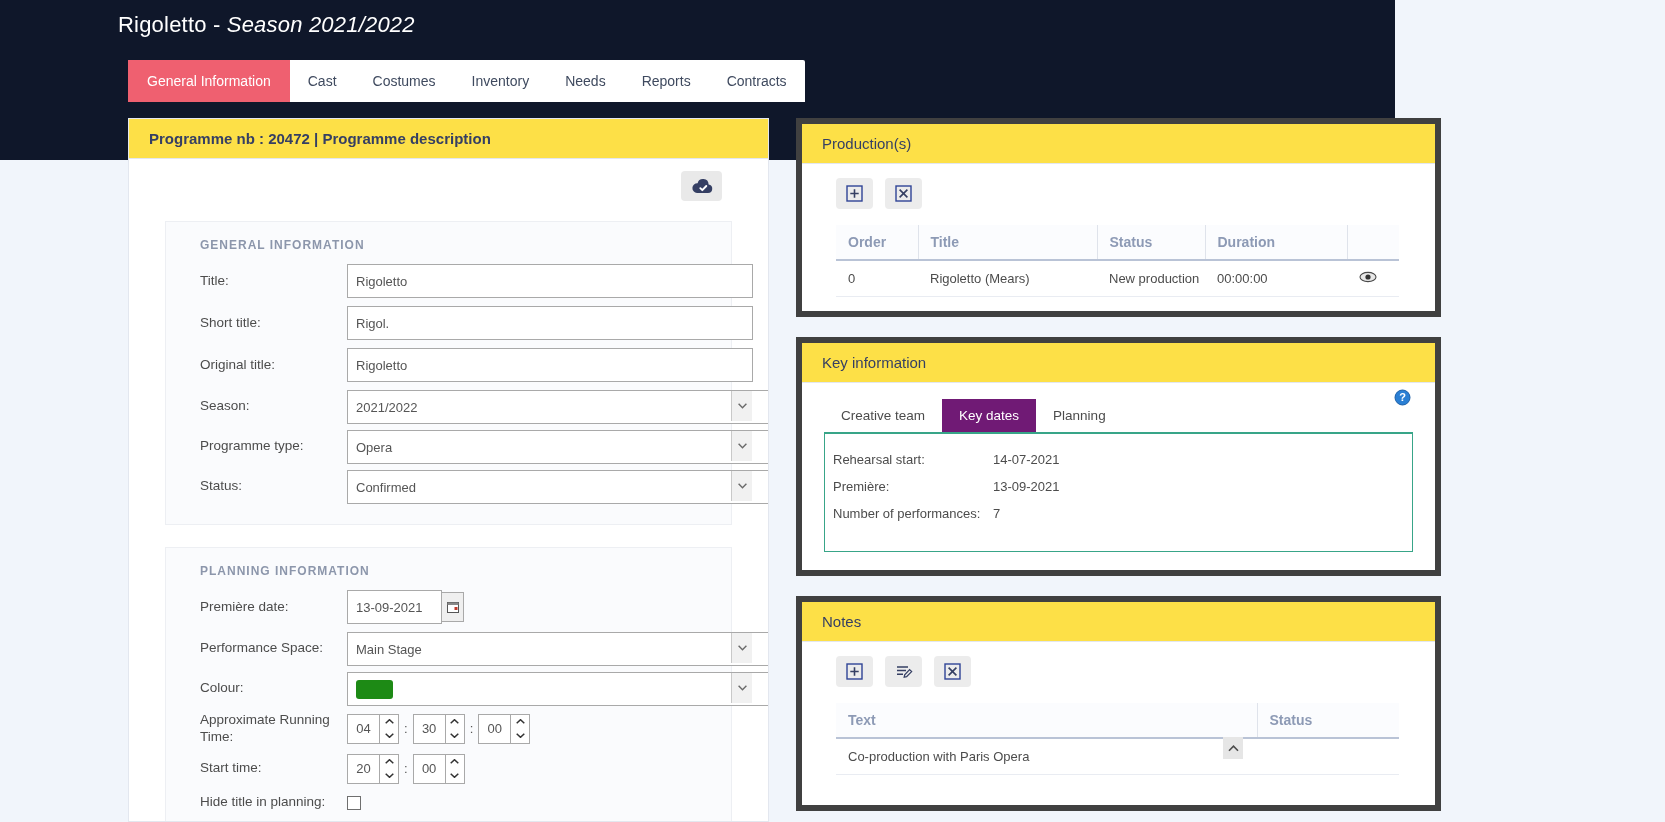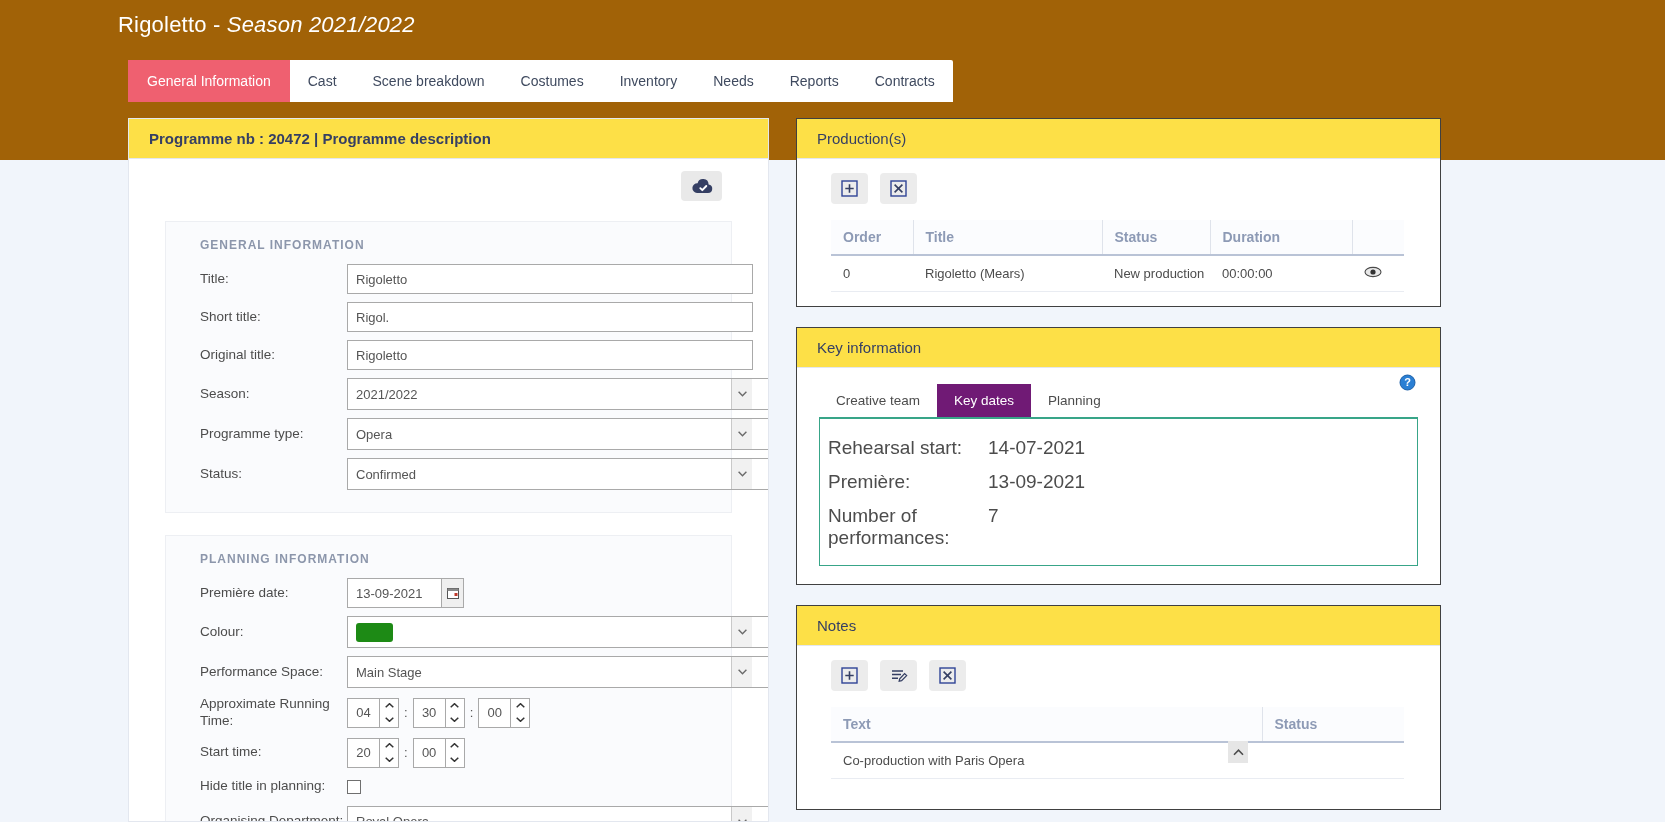--- a/index.html
+++ b/index.html
@@ -10,22 +10,22 @@
     overflow: hidden;
     background: #f1f5fb;
     font-family: "Liberation Sans", sans-serif;
     font-size: 14px;
     color: #3a3a3a;
     position: relative;
   }
 
   
   .app-header {
-    position: absolute; left:0; top:0; width:1665px; height:160px;
-    background:#a16207;
+    position: absolute; left:0; top:0; width:1395px; height:160px;
+    background:#0f172a;
   }
   .header-title {
     position:absolute; left:118px; top:12px;
     font-size:22px; color:#ffffff; font-weight:400; letter-spacing:.2px;
     white-space:nowrap;
   }
   .header-title .season { font-style: italic; }
 
   .tabbar {
     position:absolute; left:128px; top:60px;
@@ -89,21 +89,21 @@
     width:147px; flex:0 0 147px;
     font-size:13.5px; color:#4c4c4c; line-height:1.25;
   }
   .fctl { position:relative; display:flex; align-items:center; }
 
   input.txt, .fakeinput {
     height:30px; width:406px;
     border:1px solid #a9a9a9; background:#ffffff;
     font-family:"Liberation Sans", sans-serif;
     font-size:13px; color:#555;
-    padding:4px 8px; outline:none;
+    padding:16px 8px; outline:none;
     display:flex; align-items:center;
   }
   .selwrap { position:relative; width:406px; height:32px; }
   .selwrap .fakeinput { width:478px; height:32px; padding-right:26px; }
   .selarrow {
     position:absolute; right:1px; top:1px; width:21px; height:30px;
     background:#f1f1f1; border-left:1px solid #c9c9c9;
     display:flex; align-items:center; justify-content:center;
   }
   .selarrow svg { display:block; }
@@ -135,21 +135,21 @@
   .colon { padding:0 5px; font-size:13px; color:#555; }
 
   .chk {
     width:14px; height:14px; border:1px solid #6f6f6f; background:#fff;
   }
 
   .eye-ic { margin-left:10px; cursor:pointer; }
 
   
   .right-col { position:absolute; left:796px; top:118px; width:645px; }
-  .rpanel { background:#ffffff; border:1px solid #404040; margin-bottom:20px; }
+  .rpanel { background:#ffffff; border:6px solid #404040; margin-bottom:20px; }
   .rpanel .panel-head { border-bottom:1px solid #e3e7ef; }
 
   .toolbar { padding:14px 0 6px 34px; display:flex; gap:12px; }
   .tbtn {
     width:37px; height:31px; background:#ececec; border-radius:4px;
     display:flex; align-items:center; justify-content:center; cursor:pointer;
   }
 
   table.grid { width:calc(100% - 70px); margin:10px 34px 0 34px; border-collapse:collapse; }
   table.grid th {
@@ -170,21 +170,21 @@
   .ktabs { display:flex; margin:16px 0 0 22px; }
   .ktab {
     padding:9px 17px; font-size:13.5px; color:#4c4c4c; cursor:pointer;
   }
   .ktab.active { background:#701a75; color:#ffffff; }
   .kbody {
     margin:0 22px 18px 22px;
     border:1px solid #38a588; border-top:2px solid #38a588;
     padding:12px 0 10px 0; min-height:120px;
   }
-  .krow { display:flex; padding:6px 0 6px 8px; font-size:19px; color:#4c4c4c; }
+  .krow { display:flex; padding:6px 0 6px 8px; font-size:13px; color:#4c4c4c; }
   .krow .kl { width:160px; flex:0 0 160px; }
   .krow .kv { color:#4c4c4c; }
   .help-ic { position:absolute; right:24px; top:46px; cursor:pointer; }
 
   .note-text-cell { position:relative; }
   .note-caret {
     position:absolute; right:14px; top:-2px;
     width:20px; height:22px; background:#e6e6e6;
     display:flex; align-items:center; justify-content:center;
   }
@@ -192,21 +192,20 @@
 </head>
 <body>
 
 <div class="app-header">
   <div class="header-title">
     <span>Rigoletto - </span><span class="season">Season 2021/2022</span>
   </div>
   <div class="tabbar" id="tabbar">
       <div class="tab active">General Information</div>
       <div class="tab">Cast</div>
-      <div class="tab">Scene breakdown</div>
       <div class="tab">Costumes</div>
       <div class="tab">Inventory</div>
       <div class="tab">Needs</div>
       <div class="tab">Reports</div>
       <div class="tab">Contracts</div>
     </div>
 </div>
 
 <div class="left-card">
   <div class="panel-head">Programme nb : 20472 | Programme description</div>
@@ -295,52 +294,52 @@
             <svg width="12" height="12" viewBox="0 0 12 12">
               <rect x="0.5" y="1.5" width="11" height="10" fill="#fff" stroke="#555"></rect>
               <rect x="0.5" y="1.5" width="11" height="2.5" fill="#888"></rect>
               <rect x="7.5" y="6" width="3" height="3" fill="#c0392b"></rect>
             </svg>
           </div>
         </div>
       </div>
 
       <div class="frow">
-        <div class="flabel">Colour:</div>
-        <div class="fctl">
-          <div class="selwrap">
-            <div class="fakeinput">
-              <span class="colorswatch" id="colour-swatch" style="background: rgb(29, 138, 21);"></span>
-            </div>
-            <div class="selarrow">
-              <svg width="9" height="6" viewBox="0 0 9 6">
-                  <path d="M0.6 0.8L4.5 4.8L8.4 0.8" stroke="#6a6a6a" stroke-width="1.4" fill="none"></path>
-                </svg>
-            </div>
-          </div>
-        </div>
-      </div>
-
-      <div class="frow">
         <div class="flabel">Performance Space:</div>
         <div class="fctl">
           <div class="selwrap">
             <div class="fakeinput">Main Stage</div>
             <div class="selarrow">
               <svg width="9" height="6" viewBox="0 0 9 6">
                   <path d="M0.6 0.8L4.5 4.8L8.4 0.8" stroke="#6a6a6a" stroke-width="1.4" fill="none"></path>
                 </svg>
             </div>
           </div>
           <span class="eye-ic">
             <svg width="18" height="12" viewBox="0 0 18 12">
               <ellipse cx="9" cy="6" rx="8" ry="4.6" fill="#e8e8e8" stroke="#4a4a4a" stroke-width="1.1"></ellipse>
               <circle cx="9" cy="6" r="2.6" fill="#333"></circle>
             </svg>
           </span>
+        </div>
+      </div>
+
+      <div class="frow">
+        <div class="flabel">Colour:</div>
+        <div class="fctl">
+          <div class="selwrap">
+            <div class="fakeinput">
+              <span class="colorswatch" id="colour-swatch" style="background: rgb(29, 138, 21);"></span>
+            </div>
+            <div class="selarrow">
+              <svg width="9" height="6" viewBox="0 0 9 6">
+                  <path d="M0.6 0.8L4.5 4.8L8.4 0.8" stroke="#6a6a6a" stroke-width="1.4" fill="none"></path>
+                </svg>
+            </div>
+          </div>
         </div>
       </div>
 
       <div class="frow">
         <div class="flabel">Approximate Running Time:</div>
         <div class="fctl">
           <div class="spinner">
             <div class="sv">04</div>
             <div class="sbtns">
               <span>

